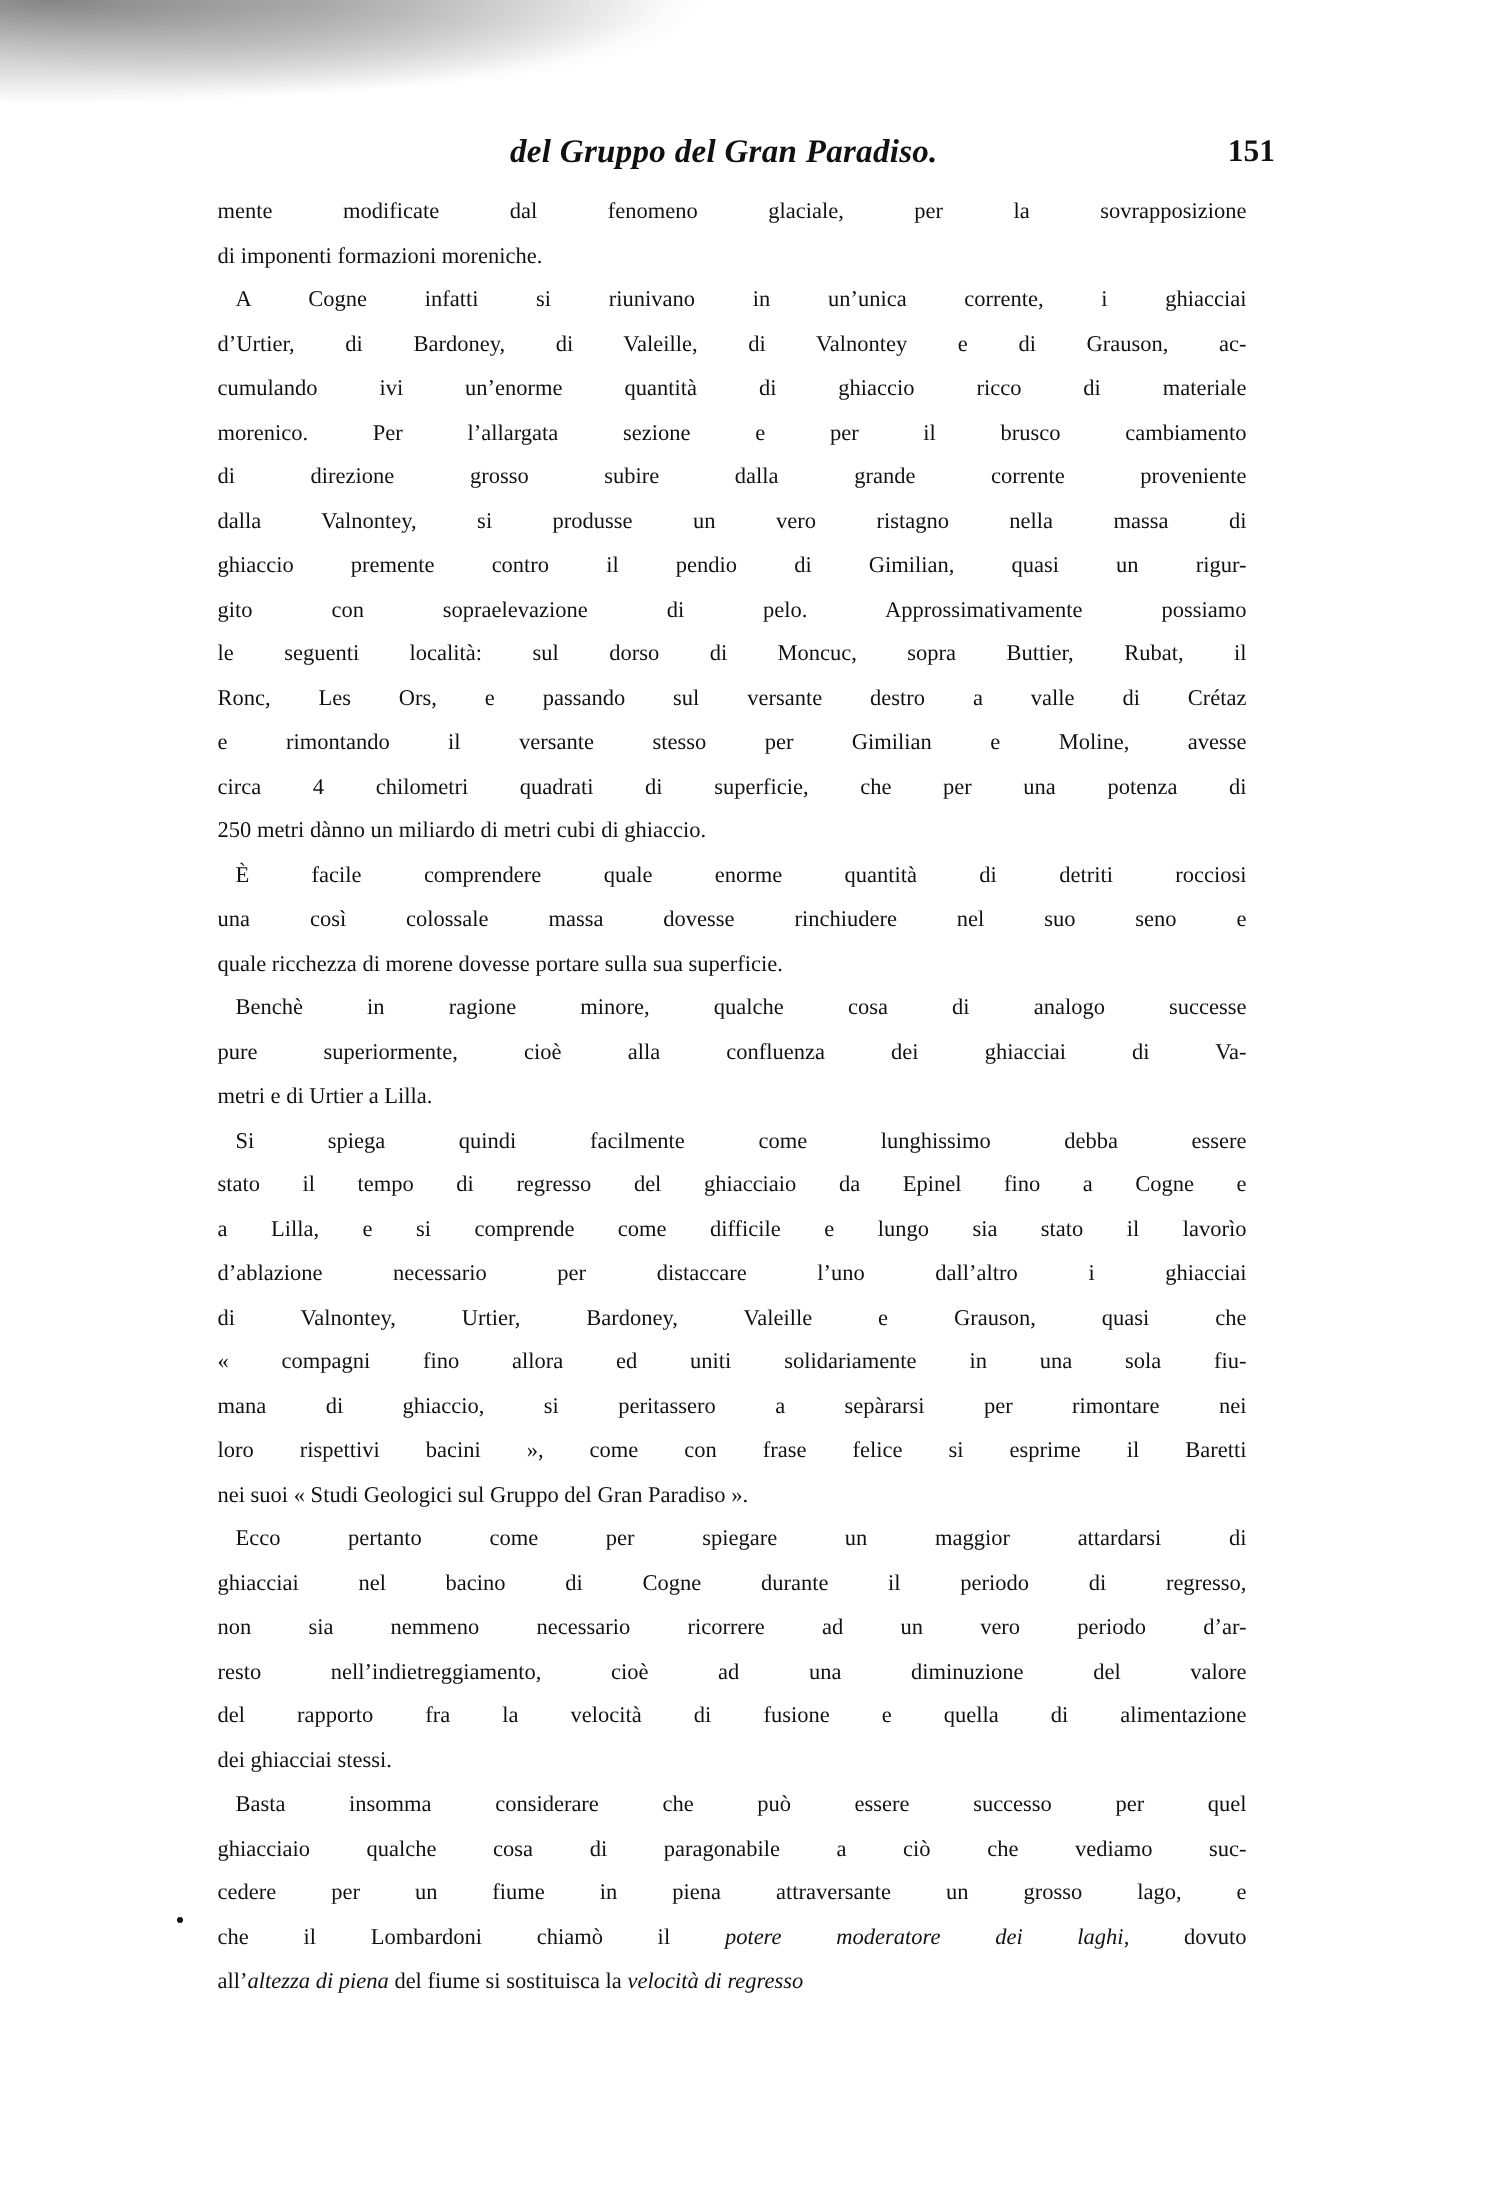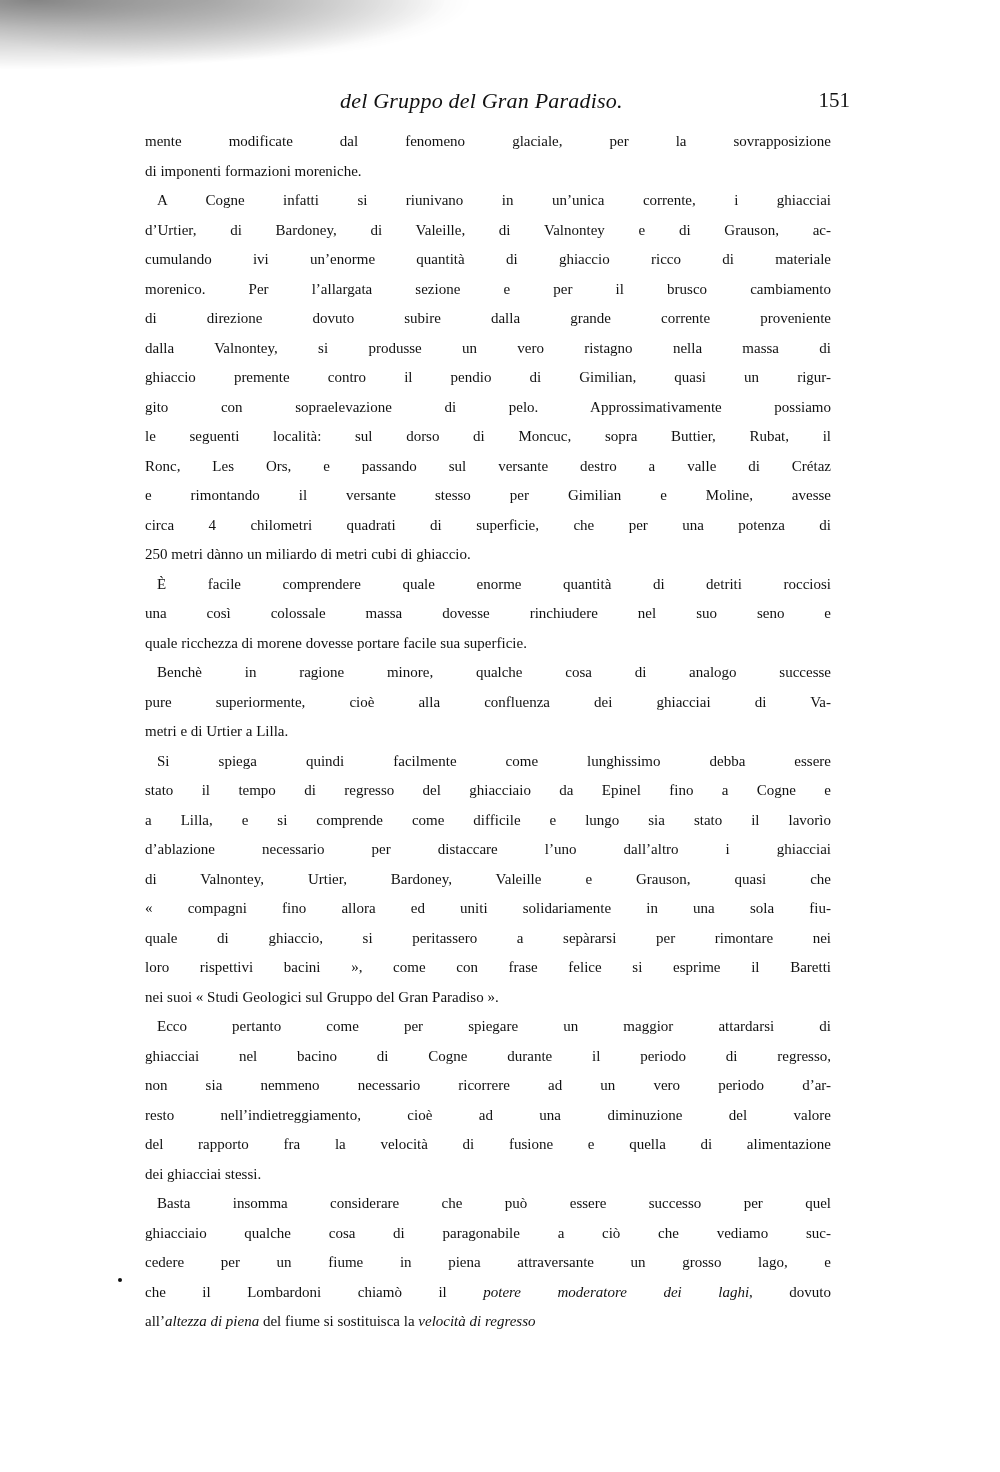--- a/index.html
+++ b/index.html
@@ -3,21 +3,21 @@
 <meta charset="utf-8">
 <style>
   html, body { margin: 0; padding: 0; background: #ffffff; }
   body { width: 1000px; height: 1472px; position: relative; overflow: hidden;
          font-family: "Liberation Serif", "DejaVu Serif", serif; color: #111; }
   .scan-noise { position: absolute; left: 0; top: 0; width: 680px; height: 110px;
     background:
       radial-gradient(ellipse at 5% 0%, rgba(0,0,0,0.85) 0%, rgba(0,0,0,0.45) 18%, rgba(0,0,0,0) 45%),
       radial-gradient(ellipse at 30% 0%, rgba(0,0,0,0.35) 0%, rgba(0,0,0,0) 40%);
     opacity: 0.55; }
-  .header { position: absolute; top: 88px; left: 340px; width: 510px; height: 30px; }
+  .header { position: absolute; top: 88px; left: 340px; width: 510px; height: 30px; font-weight: bold; }
   .running-title { position: absolute; left: 0; top: 0; font-style: italic; font-size: 22px; letter-spacing: 0.2px; }
   .page-number { position: absolute; right: 0; top: 0; font-size: 21px; }
   .body-text { position: absolute; left: 145px; top: 127px; width: 686px;
     font-size: 15px; line-height: 29.5px; text-align: justify; }
   .line { display: block; white-space: nowrap; text-align: justify; text-align-last: justify; height: 29.5px; }
   .line.last { text-align-last: left; }
   .line.indent { padding-left: 12px; }
   .margin-dot { position: absolute; left: 118px; top: 1278px; width: 4px; height: 4px; background: #111; border-radius: 50%; }
   em { font-style: italic; }
 </style>
@@ -34,48 +34,48 @@
 <div class="body-text" id="body-text">
     <div>
       <span class="line">mente modificate dal fenomeno glaciale, per la sovrapposizione</span>
       <span class="line last">di imponenti formazioni moreniche.</span>
     </div>
     <div>
       <span class="line indent">A Cogne infatti si riunivano in un’unica corrente, i ghiacciai</span>
       <span class="line">d’Urtier, di Bardoney, di Valeille, di Valnontey e di Grauson, ac-</span>
       <span class="line">cumulando ivi un’enorme quantità di ghiaccio ricco di materiale</span>
       <span class="line">morenico. Per l’allargata sezione e per il brusco cambiamento</span>
-      <span class="line">di direzione dovuto subire dalla grande corrente proveniente</span>
+      <span class="line">di direzione grosso subire dalla grande corrente proveniente</span>
       <span class="line">dalla Valnontey, si produsse un vero ristagno nella massa di</span>
       <span class="line">ghiaccio premente contro il pendio di Gimilian, quasi un rigur-</span>
       <span class="line">gito con sopraelevazione di pelo. Approssimativamente possiamo</span>
       <span class="line">le seguenti località: sul dorso di Moncuc, sopra Buttier, Rubat, il</span>
       <span class="line">Ronc, Les Ors, e passando sul versante destro a valle di Crétaz</span>
       <span class="line">e rimontando il versante stesso per Gimilian e Moline, avesse</span>
       <span class="line">circa 4 chilometri quadrati di superficie, che per una potenza di</span>
       <span class="line last">250 metri dànno un miliardo di metri cubi di ghiaccio.</span>
     </div>
     <div>
       <span class="line indent">È facile comprendere quale enorme quantità di detriti rocciosi</span>
       <span class="line">una così colossale massa dovesse rinchiudere nel suo seno e</span>
-      <span class="line last">quale ricchezza di morene dovesse portare facile sua superficie.</span>
+      <span class="line last">quale ricchezza di morene dovesse portare sulla sua superficie.</span>
     </div>
     <div>
       <span class="line indent">Benchè in ragione minore, qualche cosa di analogo successe</span>
       <span class="line">pure superiormente, cioè alla confluenza dei ghiacciai di Va-</span>
       <span class="line last">metri e di Urtier a Lilla.</span>
     </div>
     <div>
       <span class="line indent">Si spiega quindi facilmente come lunghissimo debba essere</span>
       <span class="line">stato il tempo di regresso del ghiacciaio da Epinel fino a Cogne e</span>
       <span class="line">a Lilla, e si comprende come difficile e lungo sia stato il lavorìo</span>
       <span class="line">d’ablazione necessario per distaccare l’uno dall’altro i ghiacciai</span>
       <span class="line">di Valnontey, Urtier, Bardoney, Valeille e Grauson, quasi che</span>
       <span class="line">« compagni fino allora ed uniti solidariamente in una sola fiu-</span>
-      <span class="line">quale di ghiaccio, si peritassero a sepàrarsi per rimontare nei</span>
+      <span class="line">mana di ghiaccio, si peritassero a sepàrarsi per rimontare nei</span>
       <span class="line">loro rispettivi bacini », come con frase felice si esprime il Baretti</span>
       <span class="line last">nei suoi « Studi Geologici sul Gruppo del Gran Paradiso ».</span>
     </div>
     <div>
       <span class="line indent">Ecco pertanto come per spiegare un maggior attardarsi di</span>
       <span class="line">ghiacciai nel bacino di Cogne durante il periodo di regresso,</span>
       <span class="line">non sia nemmeno necessario ricorrere ad un vero periodo d’ar-</span>
       <span class="line">resto nell’indietreggiamento, cioè ad una diminuzione del valore</span>
       <span class="line">del rapporto fra la velocità di fusione e quella di alimentazione</span>
       <span class="line last">dei ghiacciai stessi.</span>

